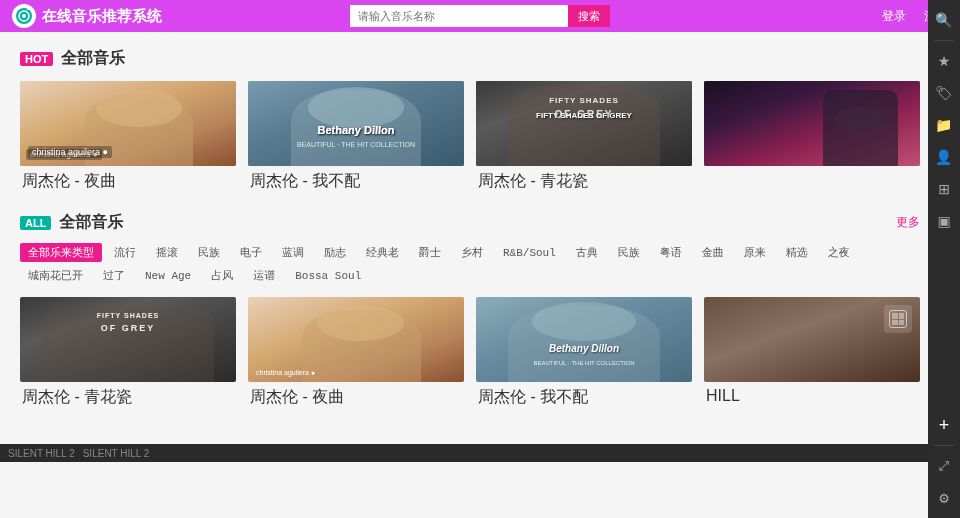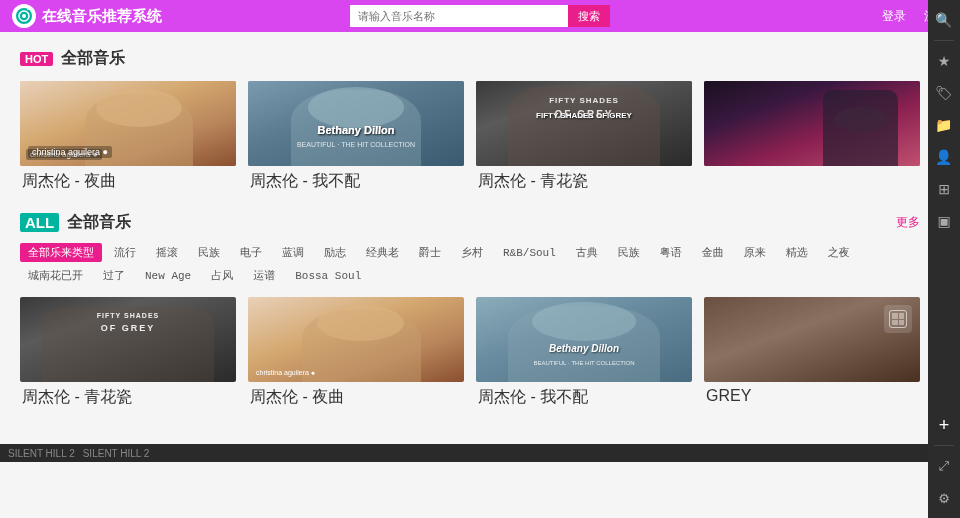--- a/index.html
+++ b/index.html
@@ -117,21 +117,21 @@
       color: white;
       padding: 1px 5px;
       font-size: 11px;
       font-weight: bold;
       border-radius: 2px;
     }
     .badge-all {
       background: #00b4a0;
       color: white;
       padding: 1px 5px;
-      font-size: 15px;
+      font-size: 11px;
       font-weight: bold;
       border-radius: 2px;
     }
     .section-title {
       font-size: 16px;
       font-weight: bold;
       color: #333;
     }
     .more-link {
       margin-left: auto;
@@ -436,21 +436,21 @@
       <div class="album-art" style="background:linear-gradient(160deg,#6a5040 0%,#8a7060 40%,#4a3020 100%);position:relative;">
         <div style="position:absolute;top:8px;right:8px;width:28px;height:28px;background:rgba(255,255,255,0.15);border-radius:4px;display:flex;align-items:center;justify-content:center;">
           <div style="width:18px;height:18px;border:1px solid rgba(255,255,255,0.6);border-radius:3px;display:grid;grid-template-columns:1fr 1fr;gap:1px;padding:2px;">
             <div style="background:rgba(255,255,255,0.4);"></div>
             <div style="background:rgba(255,255,255,0.4);"></div>
             <div style="background:rgba(255,255,255,0.4);"></div>
             <div style="background:rgba(255,255,255,0.4);"></div>
           </div>
         </div>
       </div>
-      <div class="music-card-label">GREY</div>
+      <div class="music-card-label">HILL</div>
     </div>
   </div>
 
 </div>
 
 <div class="bottom-strip">
   <span class="bottom-strip-item">SILENT HILL 2</span>
   <span class="bottom-strip-item">SILENT HILL 2</span>
 </div>
 

